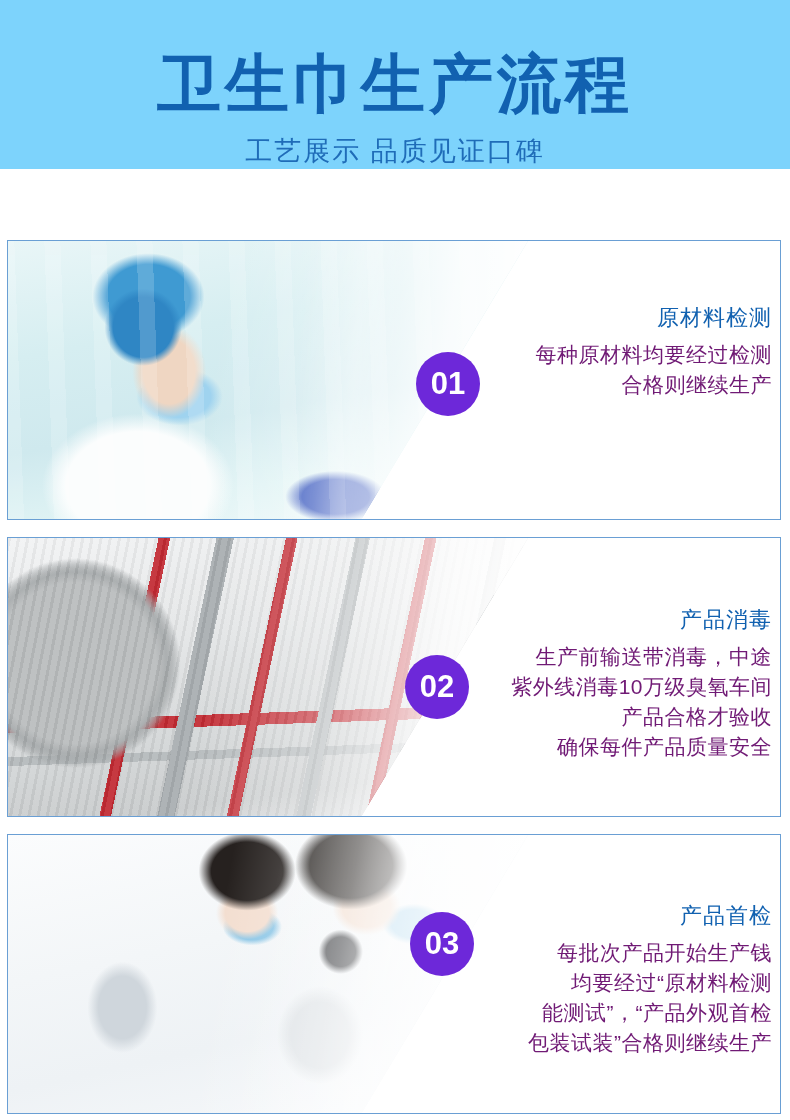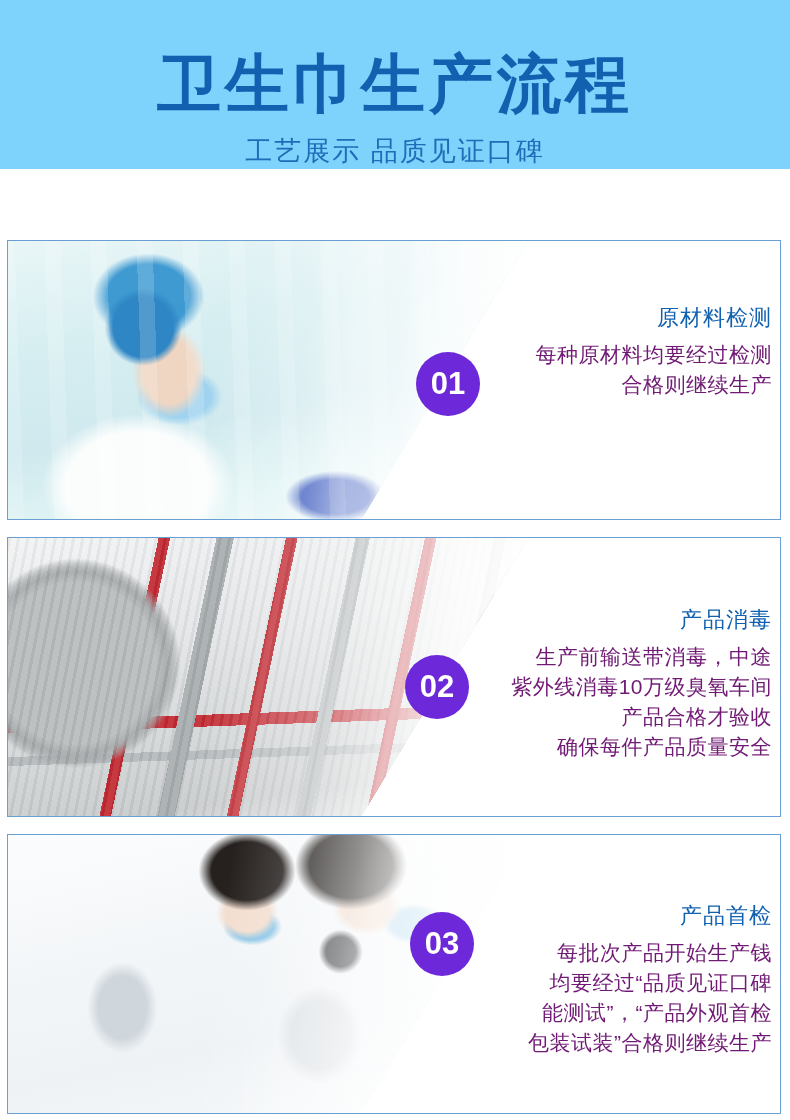--- a/index.html
+++ b/index.html
@@ -248,17 +248,17 @@
     <p>紫外线消毒10万级臭氧车间</p>
     <p>产品合格才验收</p>
     <p>确保每件产品质量安全</p>
   </div>
 </div>
 
 <div class="text-block tb-3">
   <div class="step-title">产品首检</div>
   <div class="step-desc">
     <p>每批次产品开始生产钱</p>
-    <p>均要经过“品质见证口碑</p>
+    <p>均要经过“原材料检测</p>
     <p>能测试”，“产品外观首检</p>
     <p>包装试装”合格则继续生产</p>
   </div>
 </div>
 
 </body></html>

